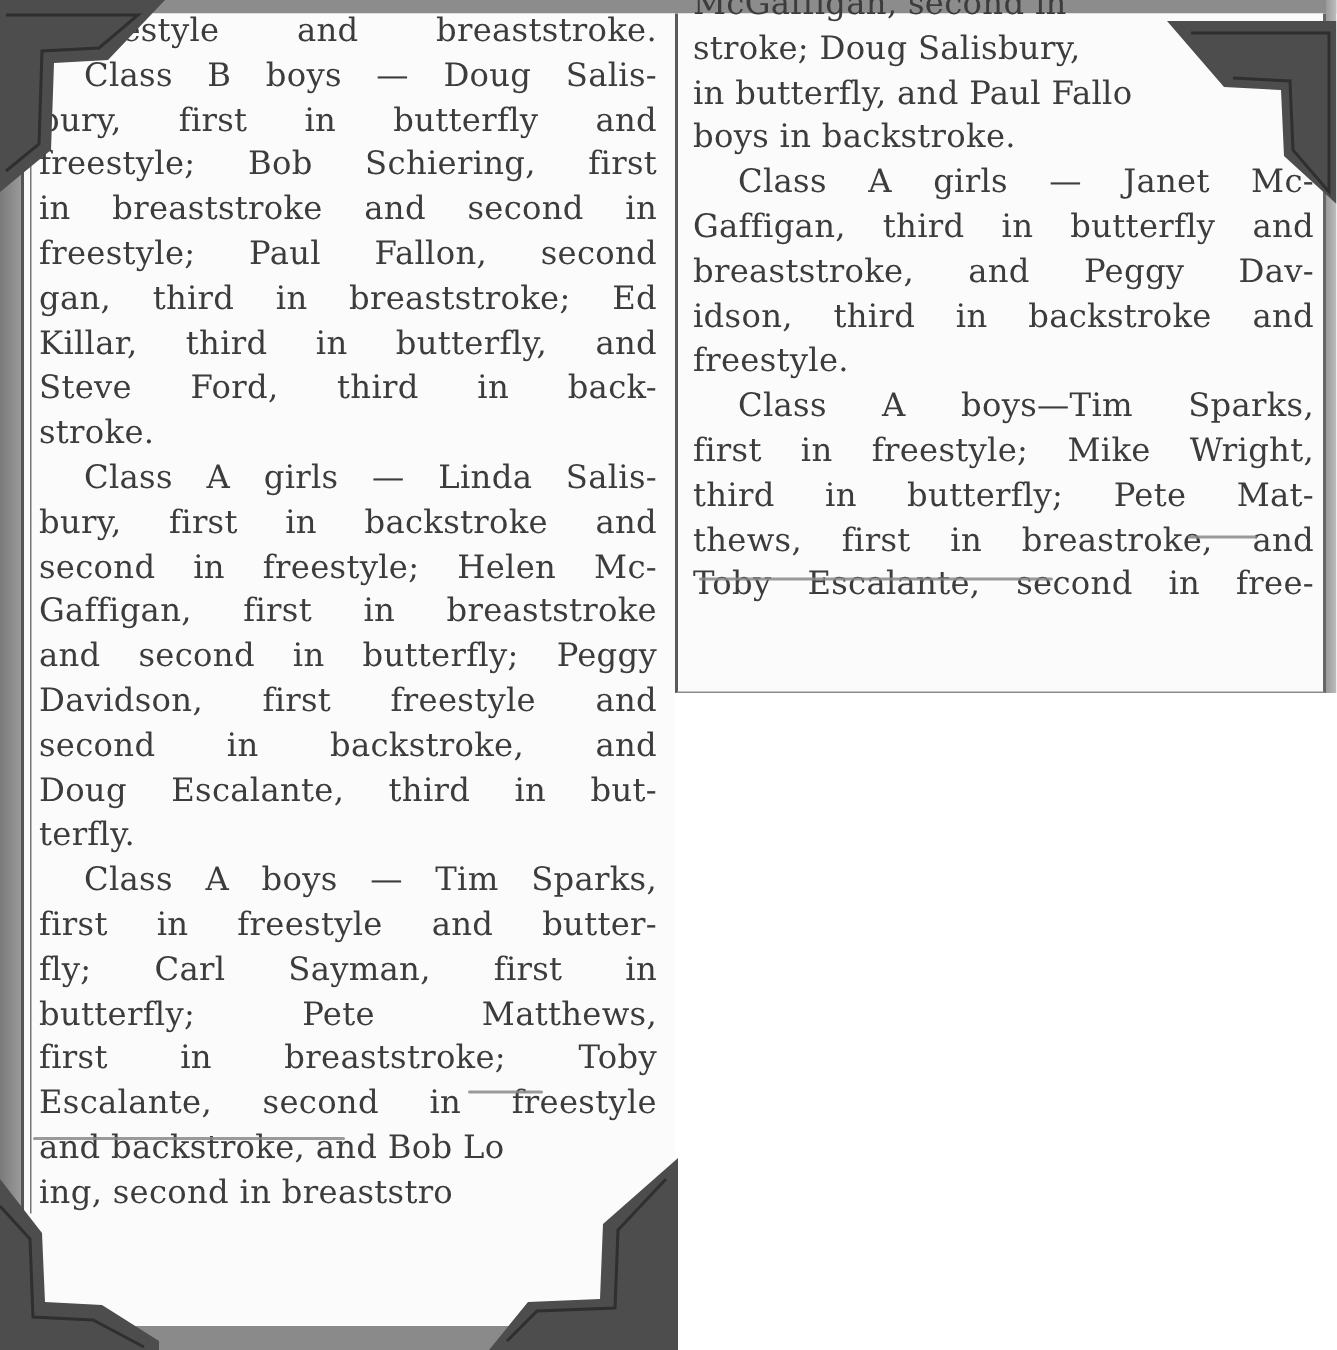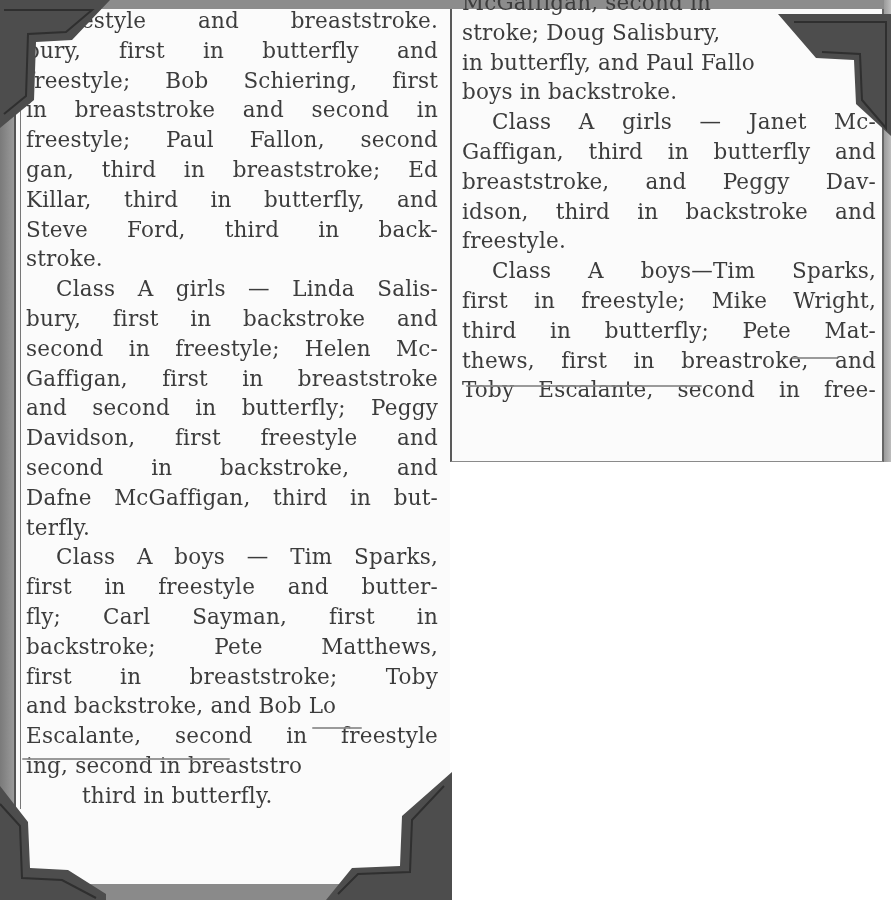--- a/index.html
+++ b/index.html
@@ -109,46 +109,46 @@
   <div class="backing-left"></div>
   <div class="backing-bottom"></div>
   <div class="backing-right"></div>
 
   <div class="clip-left"></div>
   <div class="clip-right"></div>
   <div class="rule-inner"></div>
 
   <div class="col col-left">
     <span class="line" style="padding-left:42px">eestyle  and  breaststroke.</span>
+    <span class="line indent">Class B boys — Doug Salis-</span>
     <span class="line">bury,  first  in  butterfly  and</span>
     <span class="line">freestyle; Bob Schiering, first</span>
     <span class="line">in breaststroke and second in</span>
     <span class="line">freestyle; Paul Fallon, second</span>
     <span class="line">gan, third in breaststroke; Ed</span>
     <span class="line">Killar, third in butterfly, and</span>
     <span class="line">Steve Ford, third in back-</span>
     <span class="line last">stroke.</span>
     <span class="line indent">Class A girls — Linda Salis-</span>
     <span class="line">bury, first in backstroke and</span>
     <span class="line">second in freestyle; Helen Mc-</span>
     <span class="line">Gaffigan, first in breaststroke</span>
     <span class="line">and second in butterfly; Peggy</span>
     <span class="line">Davidson, first freestyle and</span>
     <span class="line">second in backstroke, and</span>
-    <span class="line">Dafne McGaffigan, third in but-</span>
+    <span class="line">Doug Escalante, third in but-</span>
     <span class="line last">terfly.</span>
     <span class="line indent">Class A boys — Tim Sparks,</span>
     <span class="line">first in freestyle and butter-</span>
     <span class="line">fly; Carl Sayman, first in</span>
-    <span class="line">backstroke; Pete Matthews,</span>
+    <span class="line">butterfly; Pete Matthews,</span>
     <span class="line">first in breaststroke; Toby</span>
+    <span class="line">Escalante, second in freestyle</span>
     <span class="line last">and backstroke, and Bob Lo</span>
-    <span class="line">Escalante, second in freestyle</span>
     <span class="line last">ing, second in breaststro</span>
-    <span class="line last" style="padding-left:56px">third in butterfly.</span>
   </div>
 
   <div class="col col-right">
     <span class="line last">McGaffigan, second in</span>
     <span class="line last">stroke; Doug Salisbury,</span>
     <span class="line last">in butterfly, and Paul Fallo</span>
     <span class="line last">boys in backstroke.</span>
     <span class="line indent">Class A girls — Janet Mc-</span>
     <span class="line">Gaffigan, third in butterfly and</span>
     <span class="line">breaststroke, and Peggy Dav-</span>

